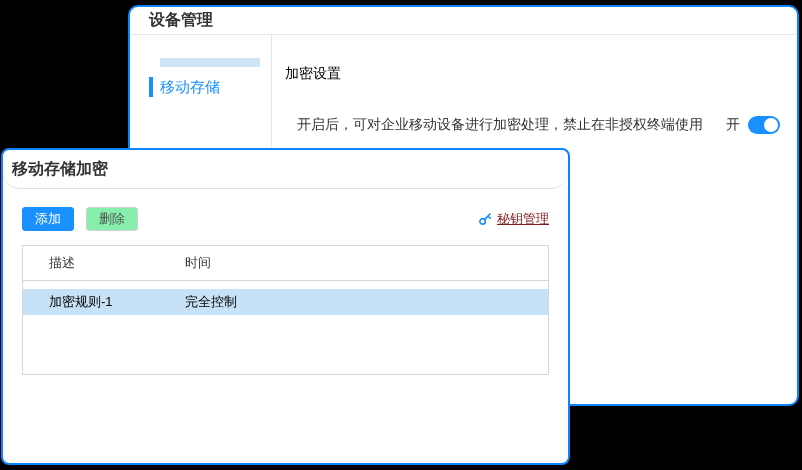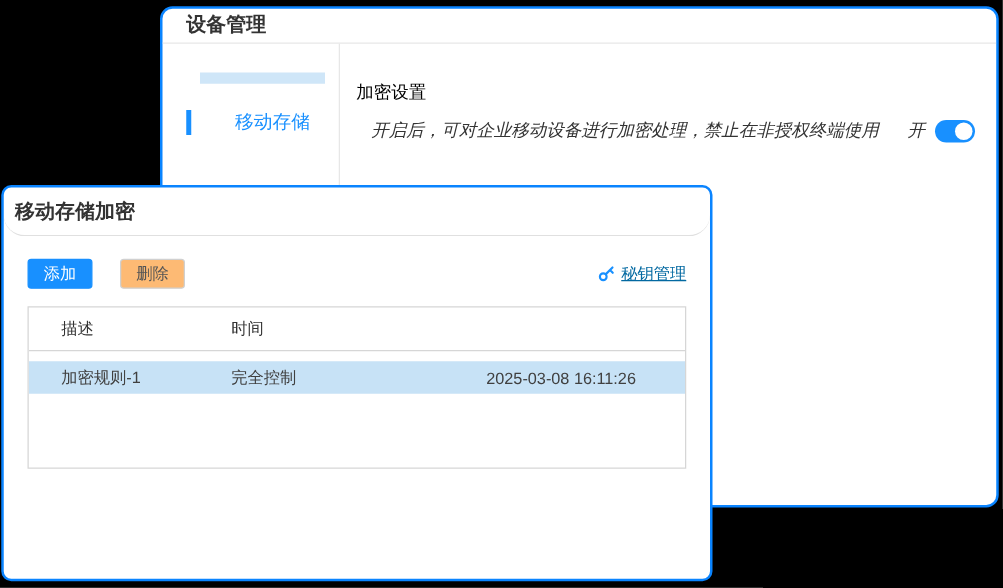--- a/index.html
+++ b/index.html
@@ -14,26 +14,26 @@
     overflow: hidden; z-index: 1;
   }
   .bw-header {
     height: 28px; display: flex; align-items: center; padding-left: 19px;
     border-bottom: 1px solid #e7e7e7;
   }
   .bw-title { font-size: 16px; font-weight: 600; color: #333; }
   .bw-body { display: flex; height: 353px; }
   .bw-sidebar { width: 142px; border-right: 1px solid #e7e7e7; padding-top: 23px; }
   .skeleton-bar { margin-left: 30px; width: 100px; height: 9px; background: #cfe6f8; }
-  .nav-item { margin-top: 21px; display: flex; cursor: pointer; gap: 28px; }
+  .nav-item { margin-top: 10px; display: flex; align-items: center; cursor: pointer; }
   .nav-item .active-bar { width: 4px; height: 20px; background: #1890ff; margin-left: 19px; }
   .nav-item .nav-label { margin-left: 7px; font-size: 15px; color: #1890ff; }
   .bw-content { flex: 1; padding: 30px 17px 0 13px; }
   .section-title { font-size: 14px; color: #000000; }
-  .setting-row { margin-top: 13px; display: flex; align-items: center; font-style: italic; }
+  .setting-row { margin-top: 33px; display: flex; align-items: center; }
   .setting-desc { font-size: 14px; color: #333; margin-left: 12px; flex: 1; }
   .toggle-wrap { display: flex; align-items: center; gap: 8px; }
   .toggle-state { font-size: 14px; color: #333; }
   .switch {
     position: relative; width: 32px; height: 18px; border-radius: 9px;
     background: #1890ff; cursor: pointer; flex: none;
   }
   .switch .knob {
     position: absolute; top: 2px; right: 2px; width: 14px; height: 14px;
     border-radius: 50%; background: #fff;
@@ -52,39 +52,39 @@
   }
   .fw-title { font-size: 16px; font-weight: 600; color: #333; }
   .fw-body { padding: 18px 19px 0 19px; }
   .toolbar { display: flex; align-items: center; }
   .btn {
     font-size: 13px; height: 22px; padding: 11px 12px; border-radius: 3px;
     display: inline-flex; align-items: center; cursor: pointer;
     font-family: inherit;
   }
   .btn-primary { background: #1890ff; border: 1px solid #1890ff; color: #fff; }
-  .btn-default { background: #fdba74; border: 1px solid #d0d0d0; color: #555; margin-left: 22px; }
+  .btn-default { background: #86efac; border: 1px solid #d0d0d0; color: #555; margin-left: 12px; }
   .toolbar-spacer { flex: 1; }
   .key-link {
     display: inline-flex; align-items: center; gap: 5px;
-    color: #0369a1; font-size: 13px; cursor: pointer; text-decoration: none;
+    color: #7f1d1d; font-size: 13px; cursor: pointer; text-decoration: none;
   }
   .key-link .link-text { text-decoration: underline; }
   .key-icon { width: 14px; height: 14px; display: inline-block; }
 
   .table {
     margin-top: 14px; border: 1px solid #d6d6d6; height: 130px;
     overflow: hidden; background: #fff;
   }
   .t-row { display: grid; grid-template-columns: 162px 204px 1fr; align-items: center; }
   .t-head { height: 35px; border-bottom: 1px solid #d6d6d6; }
   .t-head .t-cell { font-size: 13px; color: #333; }
   .t-cell:first-child { padding-left: 26px; }
   .t-data { height: 26px; margin-top: 8px; background: #c7e2f6; cursor: pointer; }
-  .t-data .t-cell { font-size: 13px; color: #404040; }
+  .t-data .t-cell { font-size: 13px; color: #000000; }
 </style>
 </head>
 <body>
 
 <div class="stage">
 
   <div class="back-window">
     <div class="bw-header">
       <span class="bw-title">设备管理</span>
     </div>
@@ -130,19 +130,18 @@
       </div>
 
       <div class="table">
         <div class="t-row t-head">
           <span class="t-cell">描述</span>
           <span class="t-cell">时间</span>
         </div>
         <div class="t-row t-data">
           <span class="t-cell">加密规则-1</span>
           <span class="t-cell">完全控制</span>
-          <span class="t-cell">2025-03-08 16:11:26</span>
         </div>
       </div>
     </div>
   </div>
 
 </div>
 
 </body></html>

